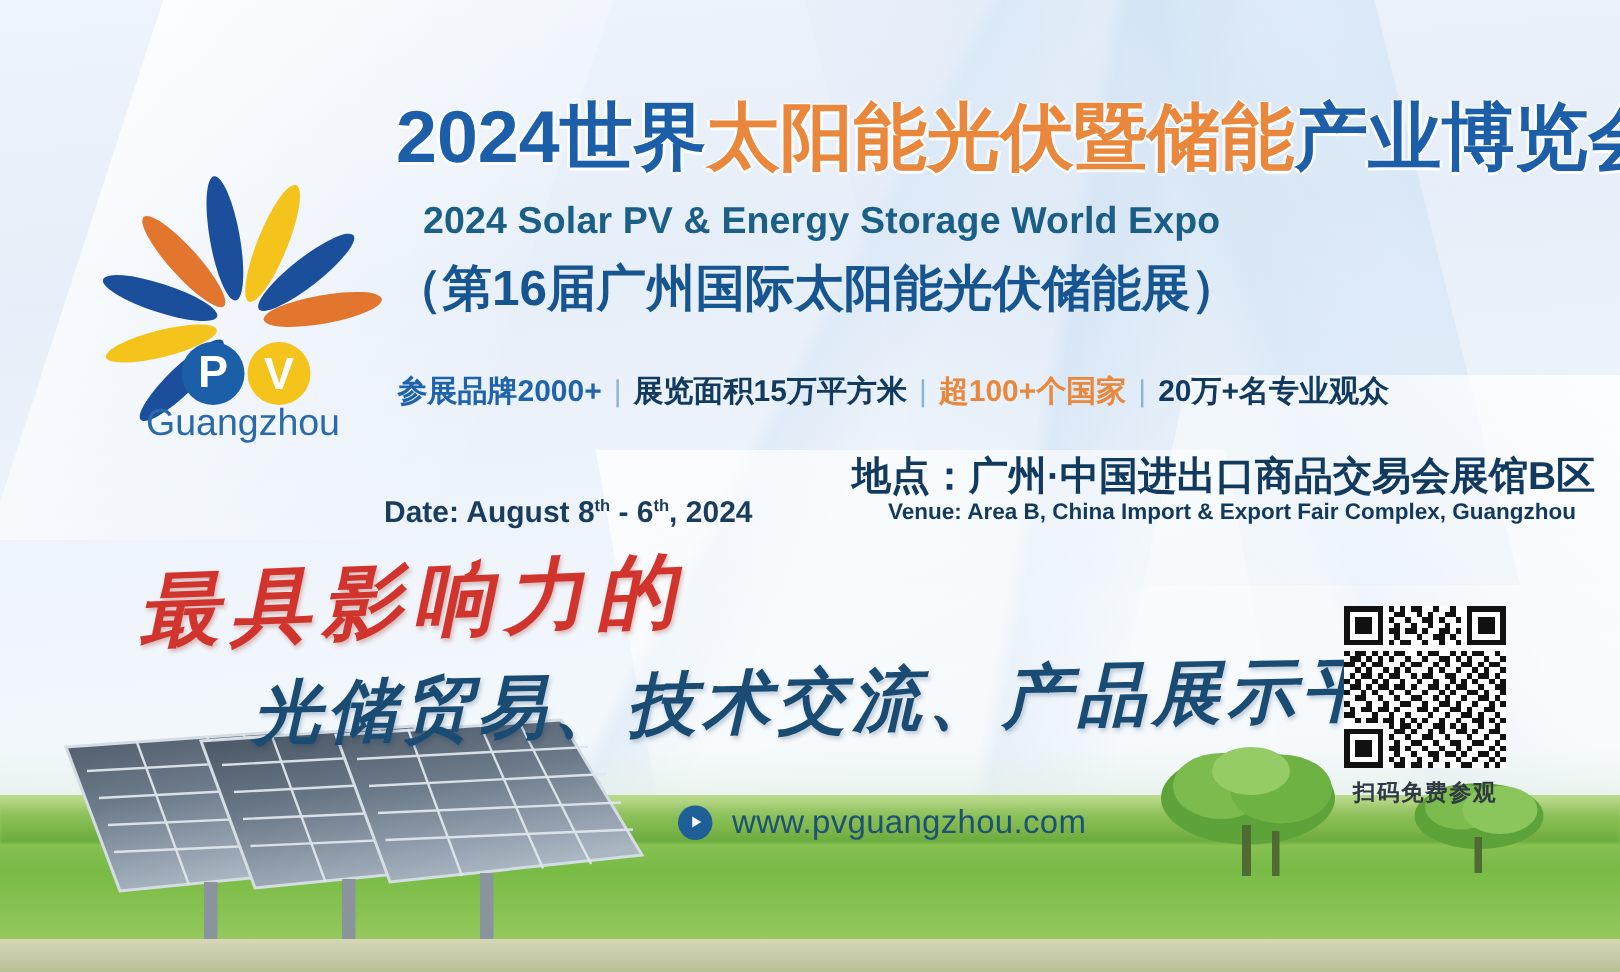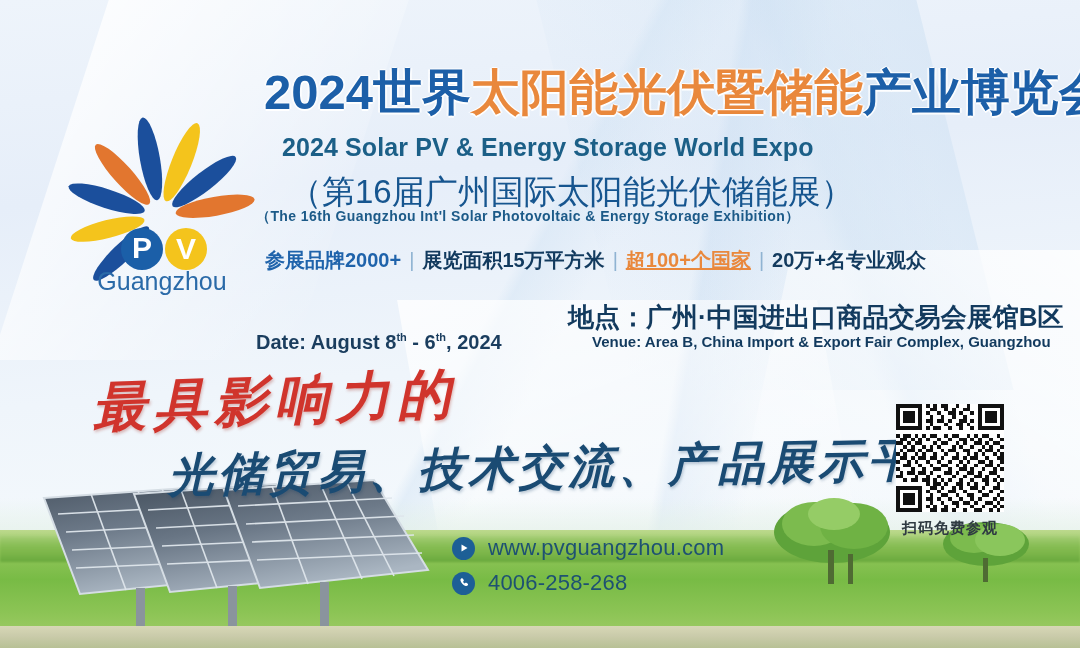--- a/index.html
+++ b/index.html
@@ -40,38 +40,37 @@
 
   .title-en{
     position:absolute;left:266px;top:133px;
     font-size:25px;font-weight:700;color:#1b5f87;letter-spacing:.1px;
     white-space:nowrap;
     margin-left:16px;
   }
 
   .subtitle-cn{
     position:absolute;left:262px;top:170px;
-    font-size:33px;font-weight:400;color:#16558f;letter-spacing:0;
+    font-size:33px;font-weight:700;color:#16558f;letter-spacing:0;
     white-space:nowrap;
-    margin-left:27px;
   }
   .subtitle-en{
     position:absolute;left:256px;top:208px;
     font-size:14px;font-weight:700;color:#1c5a88;letter-spacing:.4px;
     white-space:nowrap;
   }
 
   
   .stats{
     position:absolute;left:265px;top:247px;
     font-size:20px;font-weight:700;white-space:nowrap;letter-spacing:0;
   }
   .stats .blue{color:#1f63ab;}
   .stats .dark{color:#123a5e;margin-top:31px;}
-  .stats .orange{color:#e9883c;text-decoration:underline;}
+  .stats .orange{color:#e9883c;}
   .stats .sep{color:#8fb3d2;margin:0 8px;font-weight:400;}
 
   
   .date-label{
     position:absolute;left:228px;top:300px;
     font-size:26px;font-weight:700;color:#123a5e;white-space:nowrap;
   }
   .date-label .num{color:#e9883c;}
   .date-en{
     position:absolute;left:256px;top:331px;
@@ -272,21 +271,20 @@
     </svg>
   </div>
 
   <div class="title-cn">
     <span class="blue">2024世界</span><span class="orange">太阳能光伏暨储能</span><span class="blue">产业博览会</span>
   </div>
 
   <div class="title-en">2024 Solar PV &amp; Energy Storage World Expo</div>
 
   <div class="subtitle-cn">（第16届广州国际太阳能光伏储能展）</div>
-  <div class="subtitle-en">（The 16th Guangzhou Int'l Solar Photovoltaic &amp; Energy Storage Exhibition）</div>
 
   <div class="stats">
     <span class="blue">参展品牌2000+</span><span class="sep">|</span><span class="dark">展览面积15万平方米</span><span class="sep">|</span><span class="orange">超100+个国家</span><span class="sep">|</span><span class="dark">20万+名专业观众</span>
   </div>
 
   <div class="date-en">
     <span>Date: August 8</span><sup>th</sup><span> - 6</span><sup>th</sup><span>, 2024</span>
   </div>
 
   <div class="venue-label">地点：广州·中国进出口商品交易会展馆B区</div>
@@ -296,28 +294,20 @@
   <div class="slogan-blue">光储贸易、技术交流、产品展示平台!</div>
 
   <div class="contact">
     <div class="contact-row">
       <span class="contact-icon">
         <svg width="12" height="12" viewBox="0 0 12 12">
             <polygon points="3.5,2.4 9.5,6 3.5,9.6" fill="#ffffff"></polygon>
           </svg>
       </span>
       <span class="contact-text">www.pvguangzhou.com</span>
-    </div>
-    <div class="contact-row">
-      <span class="contact-icon">
-        <svg width="12" height="12" viewBox="0 0 12 12">
-          <path d="M3.2 1.6c.7-.5 1.5-.3 1.9.4l.6 1c.3.5.2 1-.2 1.3l-.5.4c.3.8.9 1.4 1.7 1.8l.4-.5c.3-.4.9-.5 1.3-.2l1 .6c.7.4.9 1.2.4 1.9-.5.7-1.4 1-2.2.7C5.4 8.2 3.3 6 2.5 3.7c-.3-.8 0-1.6.7-2.1z" fill="#ffffff"></path>
-        </svg>
-      </span>
-      <span class="contact-text">4006-258-268</span>
     </div>
   </div>
 
   <div class="qr-wrap">
     <svg class="qr" viewBox="0 0 29 29" shape-rendering="crispEdges">
       <rect width="29" height="29" fill="#ffffff"></rect>
       <g fill="#111111">
         <path d="M0 0h7v7H0z"></path>
           <path d="M1 1h5v5H1z" fill="#fff"></path>
           <path d="M2 2h3v3H2z"></path>

